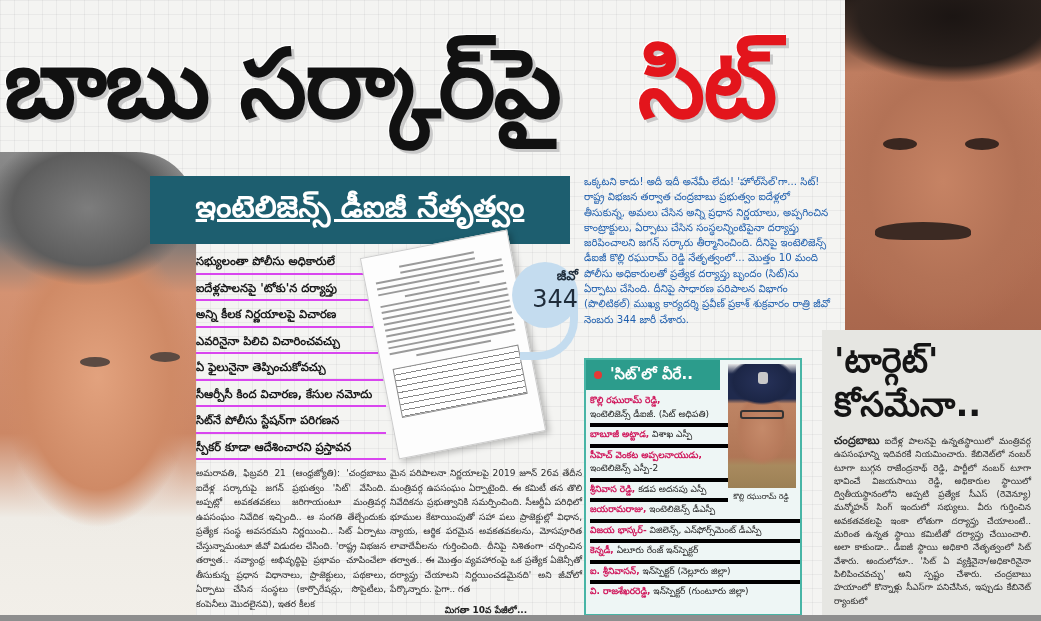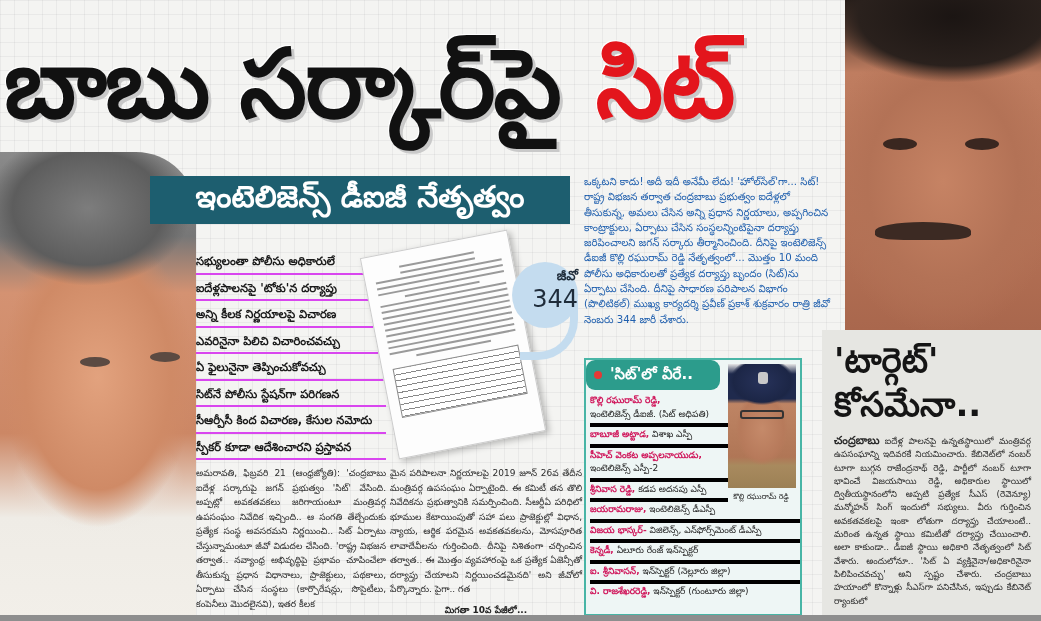--- a/index.html
+++ b/index.html
@@ -17,21 +17,21 @@
   .abs { position: absolute; }
 
   
   .headline {
     left: 4px; top: 14px; width: 840px; height: 140px;
     display: flex; align-items: center; gap: 36px;
     font-weight: bold; font-size: 96px; line-height: 1;
     letter-spacing: -2px;
   }
   .headline .black { color: #111; text-shadow: 3px 3px 0 #c9c9c9, -1px -1px 0 #fff; }
-  .headline .red { color: #e3151c; text-shadow: 3px 3px 0 #c9c9c9, -1px -1px 0 #fff; }
+  .headline .red { color: #e3151c; text-shadow: 3px 3px 0 #c9c9c9, -1px -1px 0 #fff; margin-left: 42px; }
 
   
   .photo-left {
     left: 0; top: 152px; width: 196px; height: 469px;
     background:
       radial-gradient(ellipse 70% 22% at 45% 12%, #7d7d7d 0%, #5d5d5d 55%, transparent 75%),
       radial-gradient(ellipse 62% 40% at 50% 48%, #e2a27e 0%, #cf8a66 60%, transparent 80%),
       radial-gradient(ellipse 55% 14% at 50% 70%, #e9e3dc 0%, transparent 80%),
       linear-gradient(180deg, #8a8a8a 0%, #777 18%, #d49272 30%, #cc8765 60%, #efece6 78%, #f2efe9 100%);
     border-radius: 0 60px 0 0;
@@ -42,24 +42,24 @@
     background:
       radial-gradient(ellipse 80% 25% at 55% 5%, #1b1513 0%, #2a211d 60%, transparent 80%),
       radial-gradient(ellipse 70% 55% at 50% 55%, #c68364 0%, #b37256 55%, transparent 85%),
       linear-gradient(180deg, #251c18 0%, #bf7d60 22%, #b47155 70%, #a9674d 100%);
   }
   .photo-right .eye { position: absolute; width: 34px; height: 12px; background: #3a2720; border-radius: 50%; }
   .photo-right .mustache { position: absolute; left: 30px; top: 222px; width: 96px; height: 18px; background: #3c2a23; border-radius: 50% 50% 30% 30%; }
 
   
   .subhead {
-    left: 150px; top: 176px; width: 420px; height: 48px;
+    left: 150px; top: 176px; width: 420px; height: 68px;
     background: #1d5e6f;
     color: #fff; font-size: 30px; font-weight: bold;
-    display: flex; align-items: center; justify-content: center;
+    display: flex; align-items: center; justify-content: center; text-decoration: underline;
   }
 
   
   .points {
     left: 196px; top: 248px; width: 190px;
   }
   .points .pt {
     font-size: 11.5px; font-weight: bold; color: #1a1a1a;
     height: 26.5px; line-height: 26px;
     border-bottom: 2px solid #d946ef;
@@ -108,21 +108,21 @@
   }
 
   
   .sit-box {
     left: 584px; top: 358px; width: 218px; height: 258px;
     background: #eef6f5; border: 2px solid #48b5a6;
   }
   .sit-head {
     position: absolute; left: 0; top: 0; width: 134px; height: 30px;
     background: #2c9c8c; color: #fff; font-size: 15px; font-weight: bold;
-    display: flex; align-items: center; padding-left: 8px; gap: 8px; border-radius: 9px;
+    display: flex; align-items: center; padding-left: 8px; gap: 8px;
   }
   .sit-head .dot { width: 8px; height: 8px; border-radius: 50%; background: #e53935; }
   .sit-list { position: absolute; left: 4px; top: 33px; width: 210px; }
   .sit-list .m {
     font-size: 9px; line-height: 13.5px; color: #1d1d1d;
     border-bottom: 4px solid #000000; padding: 1px 0 2px;
   }
   .sit-list .m .nm { color: #d0185c; font-weight: bold; }
   .officer-photo {
     position: absolute; left: 142px; top: 4px; width: 68px; height: 124px;
@@ -175,22 +175,22 @@
 <div class="abs subhead">
   <span>ఇంటెలిజెన్స్ డీఐజీ నేతృత్వం</span>
 </div>
 
 <div class="abs points">
   <div class="pt">సభ్యులంతా పోలీసు అధికారులే</div>
   <div class="pt">ఐదేళ్లపాలనపై 'టోకు'న దర్యాప్తు</div>
   <div class="pt">అన్ని కీలక నిర్ణయాలపై విచారణ</div>
   <div class="pt">ఎవరినైనా పిలిచి విచారించవచ్చు</div>
   <div class="pt">ఏ ఫైలునైనా తెప్పించుకోవచ్చు</div>
+  <div class="pt">సీఆర్పీసీ కింద విచారణ, కేసుల నమోదు</div>
   <div class="pt">సిట్‌నే పోలీసు స్టేషన్‌గా పరిగణన</div>
-  <div class="pt">సీఆర్పీసీ కింద విచారణ, కేసుల నమోదు</div>
   <div class="pt">స్పీకర్ కూడా ఆదేశించారని ప్రస్తావన</div>
 </div>
 
 <div class="abs godoc">
   <div class="ln s"></div>
     <div class="ln s"></div>
     <div class="ln"></div>
     <div class="ln"></div>
   <div class="ln"></div>
     <div class="ln s"></div>

